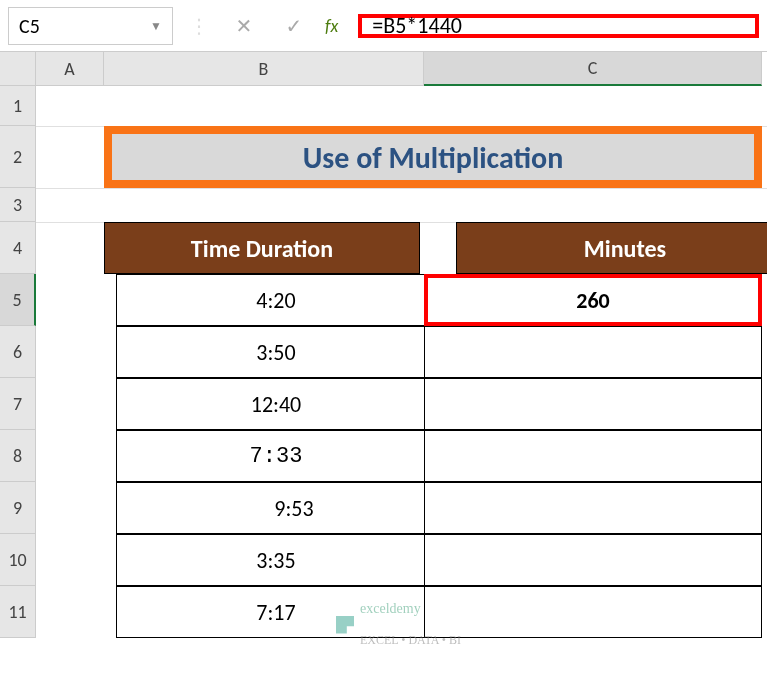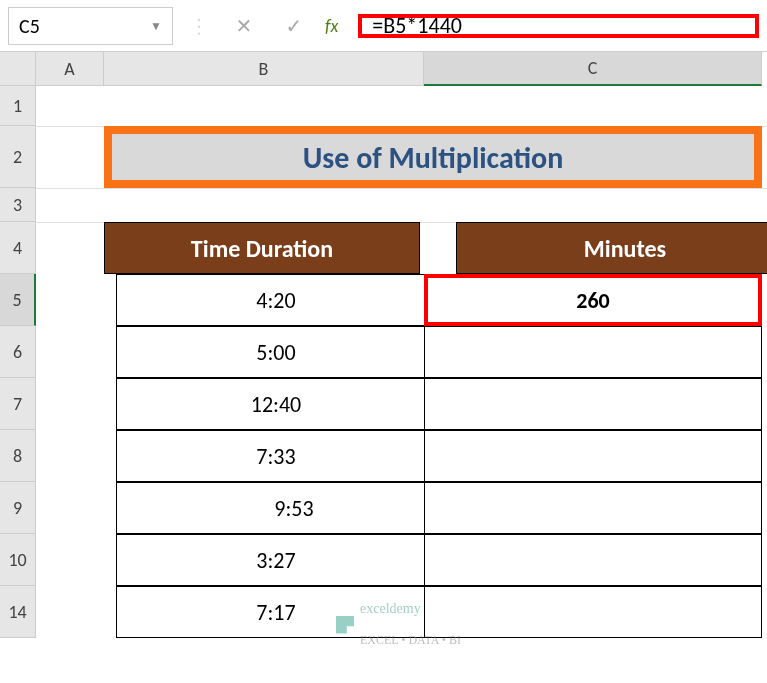--- a/index.html
+++ b/index.html
@@ -36,21 +36,21 @@
     
     
     .th-cell { position: absolute; top: 136px; height: 52px; background: #7a3e1a; color: #fff; font-size: 24px; font-weight: bold; display: flex; align-items: center; justify-content: center; border: 1px solid #000; }
     .th-b { left: 68px; width: 316px; }
     .th-c { left: 388px; width: 338px; margin-left: 32px; }
     
     
     .data-cell { position: absolute; width: 320px; height: 52px; border: 1px solid #000; display: flex; align-items: center; justify-content: center; font-size: 22px; background: #fff; }
     .data-b { left: 68px; margin-left: 12px; }
     .data-c { left: 388px; width: 338px; }
-    .r5 { top: 188px; } .r6 { top: 240px; } .r7 { top: 292px; } .r8 { top: 344px; } .r9 { top: 396px; padding-left: 36px; } .r10 { top: 448px; } .r11 { top: 500px; }
+    .r5 { top: 188px; } .r6 { top: 240px; } .r7 { top: 292px; } .r8 { top: 344px; font-family: Liberation Mono, monospace; } .r9 { top: 396px; padding-left: 36px; } .r10 { top: 448px; } .r11 { top: 500px; }
     
     
     .active-cell { border: 4px solid #ff0000 !important; z-index: 10; font-weight: bold; }
     
     
     .gridline-v { position: absolute; top: 0; width: 1px; background: #e0e0e0; height: 100%; }
     .gridline-h { position: absolute; left: 0; height: 1px; background: #e0e0e0; width: 100%; }
     
     .watermark { position: absolute; left: 300px; top: 515px; display: flex; align-items: center; gap: 6px; opacity: 0.55; font-size: 14px; color: #5a8; z-index: 20; font-family: Liberation Serif, serif; }
     .watermark-logo { width: 18px; height: 18px; background: #4a9; clip-path: polygon(0 0, 100% 0, 100% 60%, 60% 60%, 60% 100%, 0 100%); }
@@ -80,21 +80,21 @@
       <div class="row-header rh-1">1</div>
       <div class="row-header rh-2">2</div>
       <div class="row-header rh-3">3</div>
       <div class="row-header rh-4">4</div>
       <div class="row-header rh-5 active">5</div>
       <div class="row-header rh-6">6</div>
       <div class="row-header rh-7">7</div>
       <div class="row-header rh-8">8</div>
       <div class="row-header rh-9">9</div>
       <div class="row-header rh-10">10</div>
-      <div class="row-header rh-11">14</div>
+      <div class="row-header rh-11">11</div>
     </div>
   </div>
   <div class="cells-area">
     <div class="header-row">
       <div class="col-header col-a">A</div>
       <div class="col-header col-b">B</div>
       <div class="col-header col-c">C</div>
     </div>
     <div class="cells-body">
       <div class="gridline-v" style="left:68px"></div>
@@ -103,29 +103,29 @@
       <div class="gridline-h" style="top:102px"></div>
       <div class="gridline-h" style="top:136px"></div>
 
       <div class="title-cell">Use of Multiplication</div>
 
       <div class="th-cell th-b">Time Duration</div>
       <div class="th-cell th-c">Minutes</div>
 
       <div class="data-cell data-b r5">4:20</div>
       <div class="data-cell data-c r5 active-cell">260</div>
-      <div class="data-cell data-b r6">5:00</div>
+      <div class="data-cell data-b r6">3:50</div>
       <div class="data-cell data-c r6"></div>
       <div class="data-cell data-b r7">12:40</div>
       <div class="data-cell data-c r7"></div>
       <div class="data-cell data-b r8">7:33</div>
       <div class="data-cell data-c r8"></div>
       <div class="data-cell data-b r9">9:53</div>
       <div class="data-cell data-c r9"></div>
-      <div class="data-cell data-b r10">3:27</div>
+      <div class="data-cell data-b r10">3:35</div>
       <div class="data-cell data-c r10"></div>
       <div class="data-cell data-b r11">7:17</div>
       <div class="data-cell data-c r11"></div>
 
       <div class="watermark">
         <div class="watermark-logo"></div>
         <div>
           <span>exceldemy</span>
           <span class="watermark-sub">EXCEL • DATA • BI</span>
         </div>

